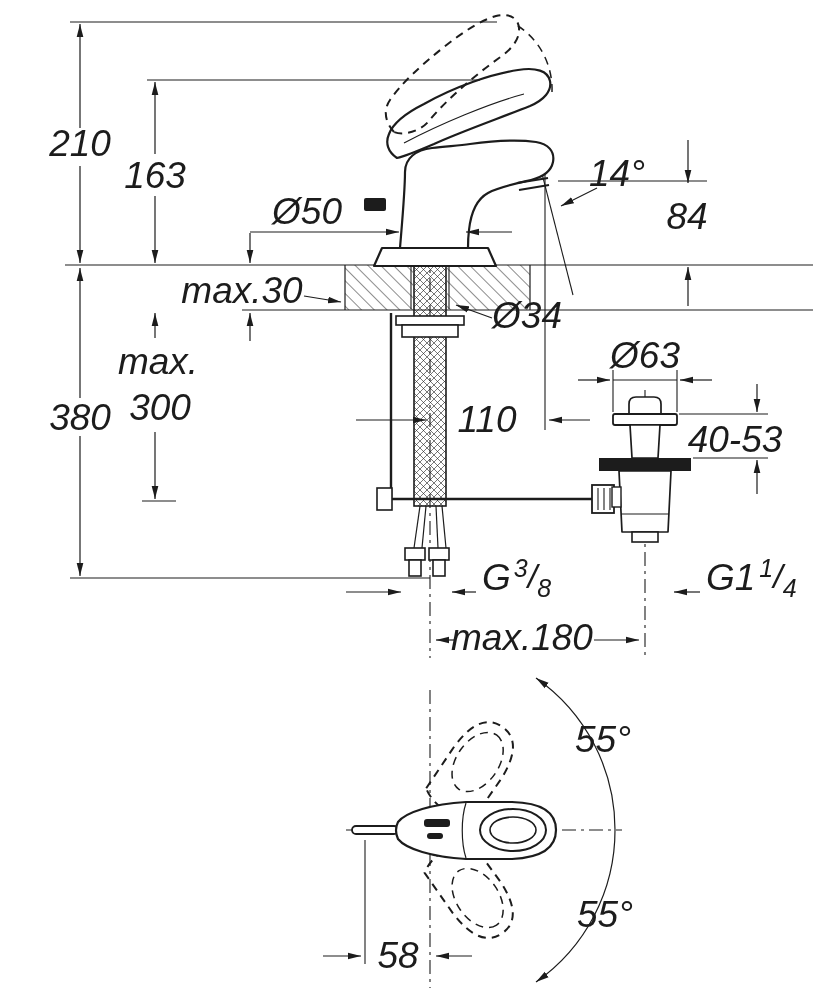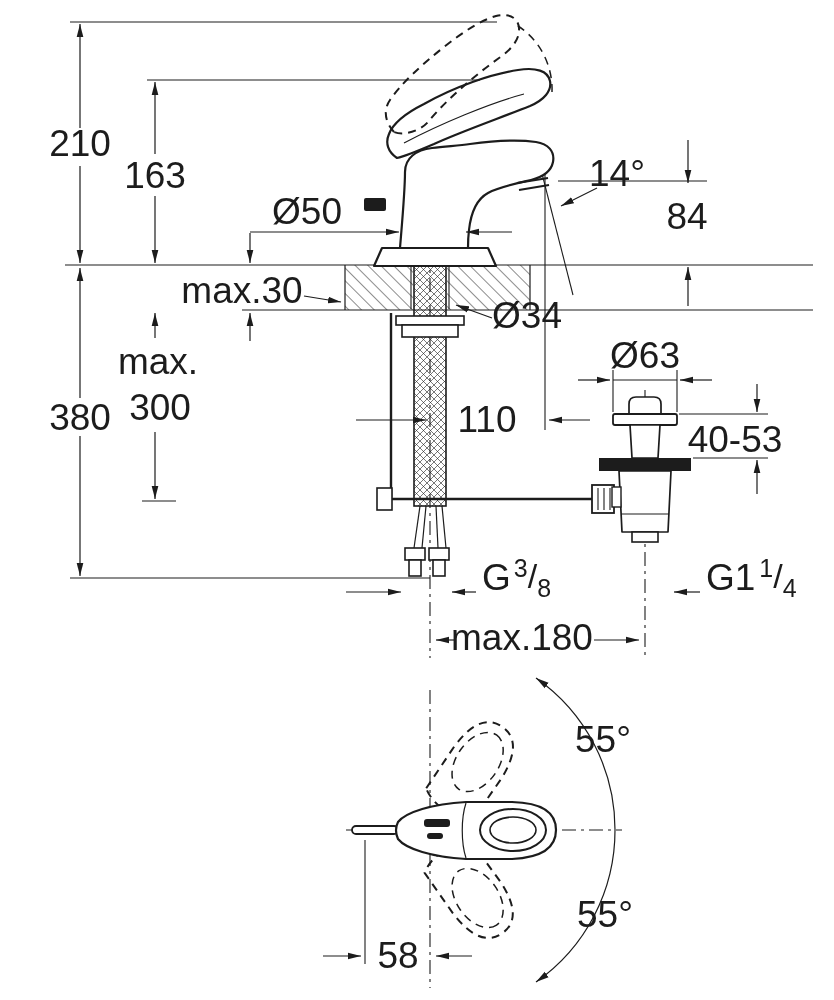--- a/index.html
+++ b/index.html
@@ -1,16 +1,16 @@
 <!DOCTYPE html>
 <html><head>
 <meta charset="utf-8">
 <style>
   html,body{margin:0;padding:0;background:#ffffff;}
-  .canvas{position:relative;width:813px;height:1000px;background:#ffffff;overflow:hidden;}
+  .canvas{position:relative;width:813px;height:1000px;background:#ffffff;overflow:hidden;font-style:italic;}
   svg{display:block;}
   text{font-family:"Liberation Sans", sans-serif;fill:#1c1c1c;}
   .dim{font-size:37px;}
   .dim-small{font-size:25px;}
   .dim-slash{font-size:34px;}
   .outline{fill:#ffffff;stroke:#1c1c1c;stroke-width:2.2;stroke-linejoin:round;}
   .outline-thin{fill:#ffffff;stroke:#1c1c1c;stroke-width:1.7;stroke-linejoin:round;}
   .dash{fill:none;stroke:#1c1c1c;stroke-width:2;stroke-dasharray:8 6;stroke-linejoin:round;}
   .dash-thin{fill:none;stroke:#1c1c1c;stroke-width:1.5;stroke-dasharray:8 6;}
   .dline{stroke:#1c1c1c;stroke-width:1.2;fill:none;}

